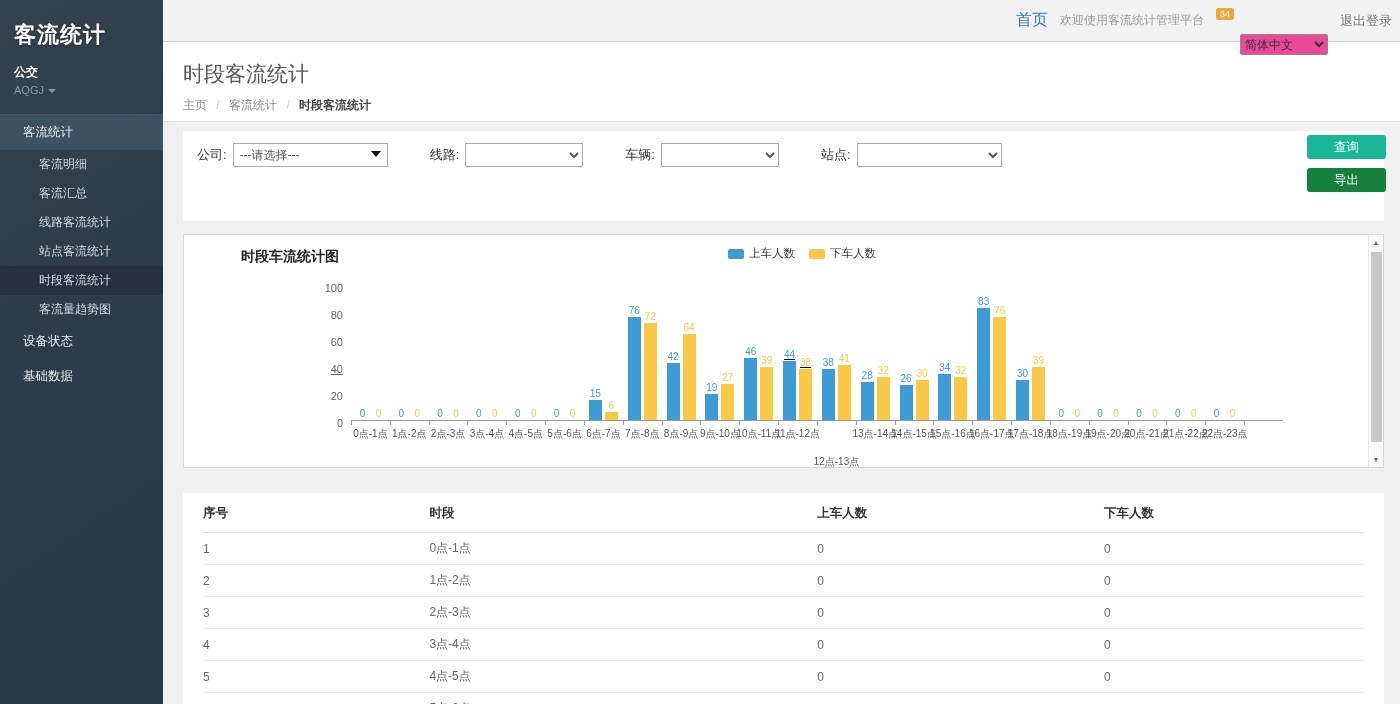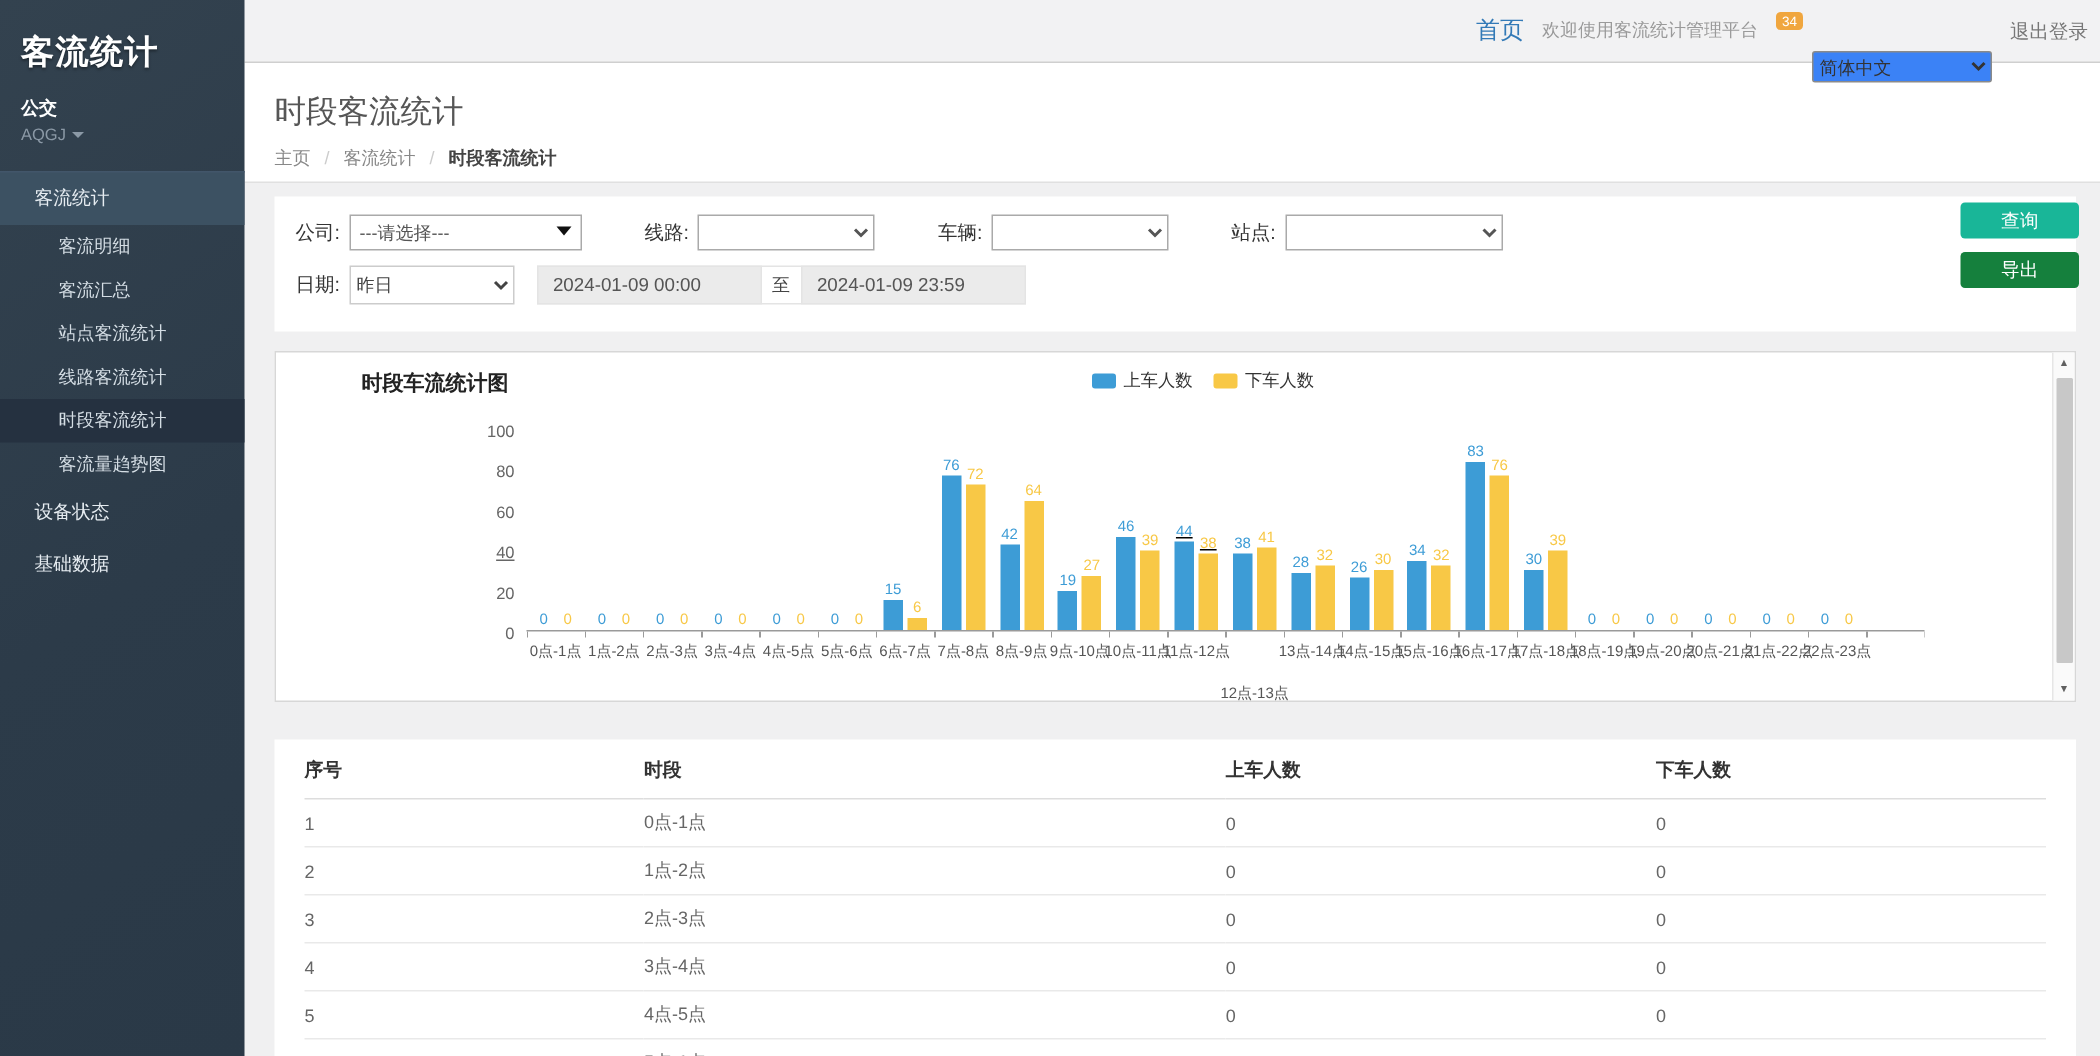--- a/index.html
+++ b/index.html
@@ -24,22 +24,22 @@
   .menu-child.active { background:#253140; }
 
   
   .main { margin-left:163px; }
   .topbar { height:42px; background:#f2f2f3; border-bottom:1px solid #cfcfcf;
     display:flex; align-items:center; justify-content:flex-end; padding-right:8px; gap:12px; }
   .home-link { color:#337ab7; font-size:16px; cursor:pointer; }
   .welcome { color:#9a9a9a; font-size:12px; }
   .badge { background:#f0a63e; color:#fff; font-size:9px; padding:1px 4px;
     border-radius:3px; align-self:flex-start; margin-top:8px; margin-right:-6px; }
-  .lang-select { width:120px; height:21px; font-size:12px; color:#333;
-    border:1px solid #8a8a8a; border-radius:2px; background:#3b82f6;
+  .lang-select { width:88px; height:21px; font-size:12px; color:#333;
+    border:1px solid #8a8a8a; border-radius:2px; background:#ec4899;
     font-family:"Liberation Sans",sans-serif;margin-top:48px; }
   .logout { color:#777; font-size:13px; cursor:pointer; white-space:nowrap; }
 
   
   .title-section { background:#fff; border-bottom:1px solid #e0e0e0; padding:18px 20px 12px 20px; height:80px; }
   .page-title { color:#565656; font-size:21px; font-weight:normal; }
   .breadcrumb { margin-top:9px; font-size:12px; color:#888; }
   .breadcrumb .sep { color:#ccc; margin:0 6px; }
   .breadcrumb .crumb { color:#888; cursor:pointer; }
   .breadcrumb .crumb.current { color:#444; font-weight:bold; cursor:default; }
@@ -119,22 +119,22 @@
     <div class="logo-title">客流统计</div>
     <div class="org-name">公交</div>
     <div class="org-code">
       <span>AQGJ</span><span class="caret"></span>
     </div>
   </div>
   <div class="menu" id="sidebar-menu">
       <div class="menu-parent open">客流统计</div>
       <div class="menu-child">客流明细</div>
       <div class="menu-child">客流汇总</div>
+      <div class="menu-child">线路客流统计</div>
       <div class="menu-child">站点客流统计</div>
-      <div class="menu-child">线路客流统计</div>
       <div class="menu-child active">时段客流统计</div>
       <div class="menu-child">客流量趋势图</div>
       <div class="menu-parent">设备状态</div>
       <div class="menu-parent">基础数据</div>
     </div>
 </div>
 
 <div class="main">
 
   <div class="topbar">
@@ -168,29 +168,20 @@
             <option>---请选择---</option>
           </select>
           <span class="arrow"></span>
         </span>
         <span class="f-label gap">线路:</span>
         <select class="plain-select w115"><option></option></select>
         <span class="f-label gap">车辆:</span>
         <select class="plain-select w115"><option></option></select>
         <span class="f-label gap">站点:</span>
         <select class="plain-select" style="width:145px"><option></option></select>
-      </div>
-      <div class="filter-row">
-        <span class="f-label">日期:</span>
-        <select class="preset-select">
-          <option>昨日</option>
-        </select>
-        <input class="date-input" style="margin-left: 15px;" readonly="" value="2024-01-09 00:00">
-        <span class="to-box">至</span>
-        <input class="date-input" readonly="" value="2024-01-09 23:59" style="">
       </div>
       <div class="btn-col">
         <button class="btn btn-query">查询</button>
         <button class="btn btn-export">导出</button>
       </div>
     </div>
 
     <div class="panel chart-panel">
       <div class="chart-header">
         <span class="chart-title">时段车流统计图</span>

